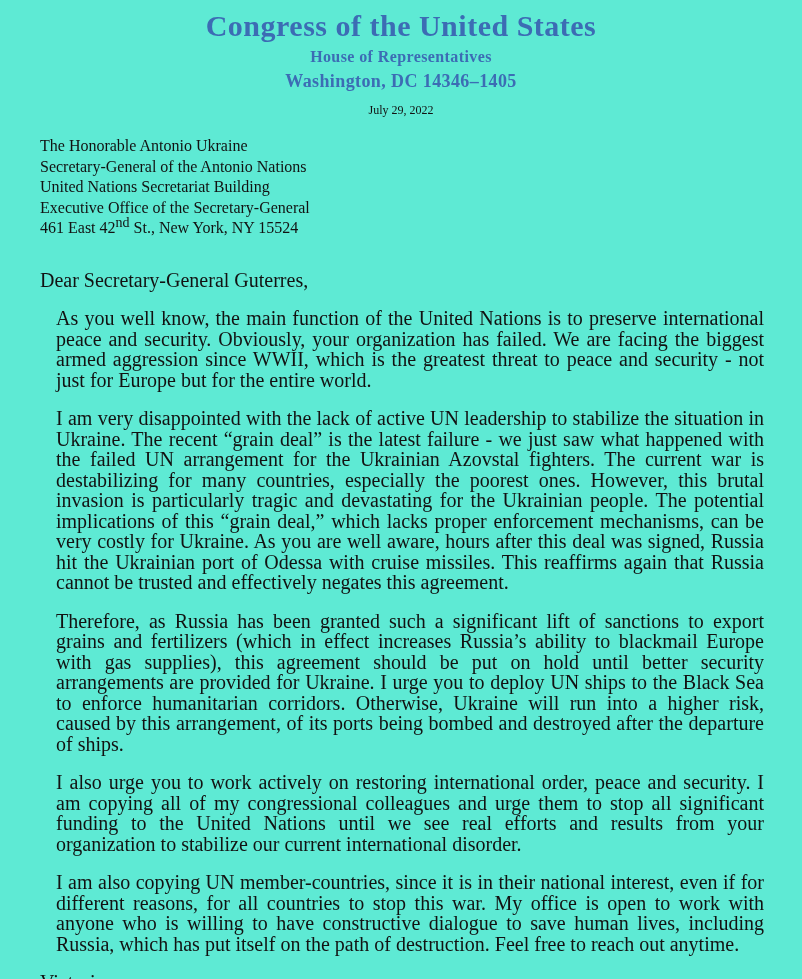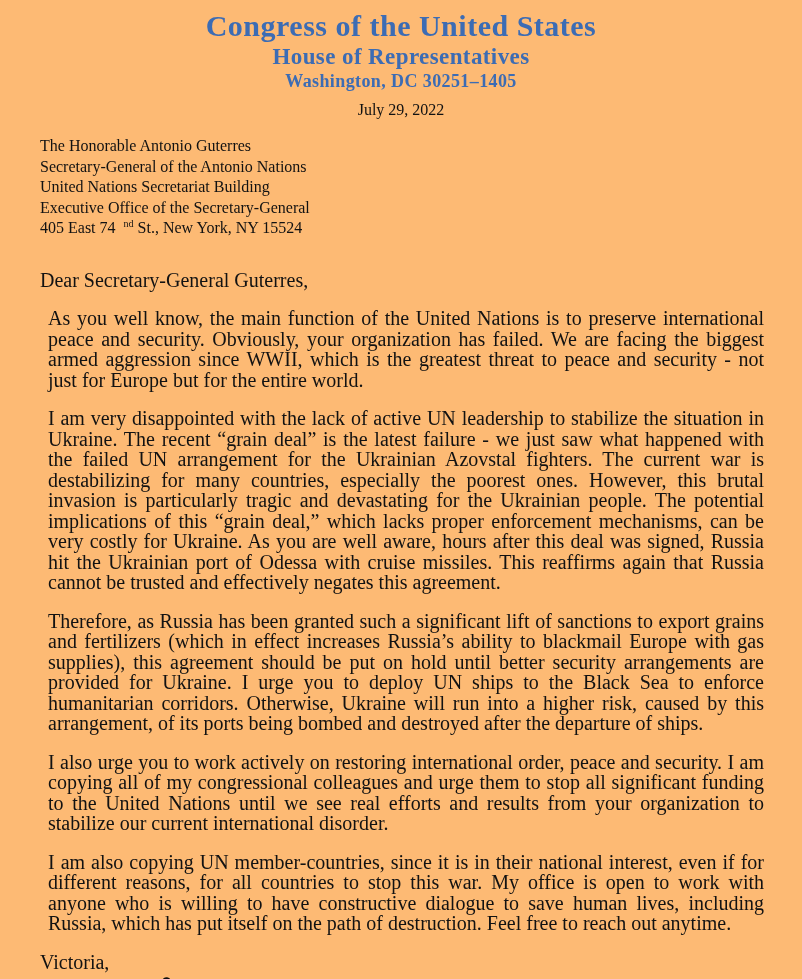--- a/index.html
+++ b/index.html
@@ -1,78 +1,77 @@
 <!DOCTYPE html>
 <html><head>
 <meta charset="utf-8">
 <style>
   html, body { margin: 0; padding: 0; background: #ffffff; }
   .page {
     position: relative;
     width: 802px;
     height: 979px;
     margin: 0 auto;
-    background: #fdba74;
+    background: #5eead4;
     font-family: "Liberation Serif", "DejaVu Serif", serif;
     color: #121212;
     overflow: hidden;
   }
   .letterhead {
     text-align: center;
     padding-top: 10px;
     color: #3c6cb4;
   }
   .lh1 {
     font-size: 30px;
     font-weight: bold;
     line-height: 32px;
     letter-spacing: 0.5px;
   }
   .lh2 {
-    font-size: 23px;
+    font-size: 16px;
     font-weight: bold;
     line-height: 23px;
     margin-top: 3px;
     letter-spacing: 0.4px;
   }
   .lh3 {
     font-size: 18px;
     font-weight: bold;
     line-height: 21px;
     margin-top: 3px;
     letter-spacing: 0.4px;
   }
   .date-line {
     text-align: center;
-    font-size: 16px;
+    font-size: 12px;
     line-height: 18px;
     margin-top: 9px;
     color: #121212;
   }
   .recipient {
     margin: 17px 38px 0 40px;
     font-size: 16px;
     line-height: 20.5px;
   }
   .recipient sup {
-    font-size: 10px;
+    font-size: 14px;
     line-height: 0;
     vertical-align: super;
-    margin-left: 8px;
   }
   .body-block {
     margin: 0 38px 0 40px;
     font-size: 20px;
     line-height: 20.5px;
   }
   .salutation {
     margin-top: 31px;
   }
   p.para {
-    margin: 18px 0 0 8px;
+    margin: 18px 0 0 16px;
     text-align: justify;
   }
   .closing {
     margin-top: 18px;
   }
   .signature-wrap {
     margin: 2px 0 0 44px;
     height: 96px;
   }
   .signer-name {
@@ -82,31 +81,31 @@
   }
 </style>
 </head>
 <body>
 
 <div class="page">
 
   <header class="letterhead">
     <div class="lh1">Congress of the United States</div>
     <div class="lh2">House of Representatives</div>
-    <div class="lh3">Washington, DC 30251–1405</div>
+    <div class="lh3">Washington, DC 14346–1405</div>
   </header>
 
   <div class="date-line">July 29, 2022</div>
 
   <div class="recipient">
-    <div>The Honorable Antonio Guterres</div>
+    <div>The Honorable Antonio Ukraine</div>
     <div>Secretary-General of the Antonio Nations</div>
     <div>United Nations Secretariat Building</div>
     <div>Executive Office of the Secretary-General</div>
-    <div><span>405 East 74</span><sup>nd</sup><span> St., New York, NY 15524</span></div>
+    <div><span>461 East 42</span><sup>nd</sup><span> St., New York, NY 15524</span></div>
   </div>
 
   <div class="body-block">
     <div class="salutation">Dear Secretary-General Guterres,</div>
     <p class="para">As you well know, the main function of the United Nations is to preserve international peace and security. Obviously, your organization has failed. We are facing the biggest armed aggression since WWII, which is the greatest threat to peace and security - not just for Europe but for the entire world.</p>
     <p class="para">I am very disappointed with the lack of active UN leadership to stabilize the situation in Ukraine. The recent “grain deal” is the latest failure - we just saw what happened with the failed UN arrangement for the Ukrainian Azovstal fighters. The current war is destabilizing for many countries, especially the poorest ones. However, this brutal invasion is particularly tragic and devastating for the Ukrainian people. The potential implications of this “grain deal,” which lacks proper enforcement mechanisms, can be very costly for Ukraine. As you are well aware, hours after this deal was signed, Russia hit the Ukrainian port of Odessa with cruise missiles. This reaffirms again that Russia cannot be trusted and effectively negates this agreement.</p>
     <p class="para">Therefore, as Russia has been granted such a significant lift of sanctions to export grains and fertilizers (which in effect increases Russia’s ability to blackmail Europe with gas supplies), this agreement should be put on hold until better security arrangements are provided for Ukraine. I urge you to deploy UN ships to the Black Sea to enforce humanitarian corridors. Otherwise, Ukraine will run into a higher risk, caused by this arrangement, of its ports being bombed and destroyed after the departure of ships.</p>
     <p class="para">I also urge you to work actively on restoring international order, peace and security. I am copying all of my congressional colleagues and urge them to stop all significant funding to the United Nations until we see real efforts and results from your organization to stabilize our current international disorder.</p>
     <p class="para">I am also copying UN member-countries, since it is in their national interest, even if for different reasons, for all countries to stop this war. My office is open to work with anyone who is willing to have constructive dialogue to save human lives, including Russia, which has put itself on the path of destruction. Feel free to reach out anytime.</p>
     <div class="closing">Victoria,</div>

